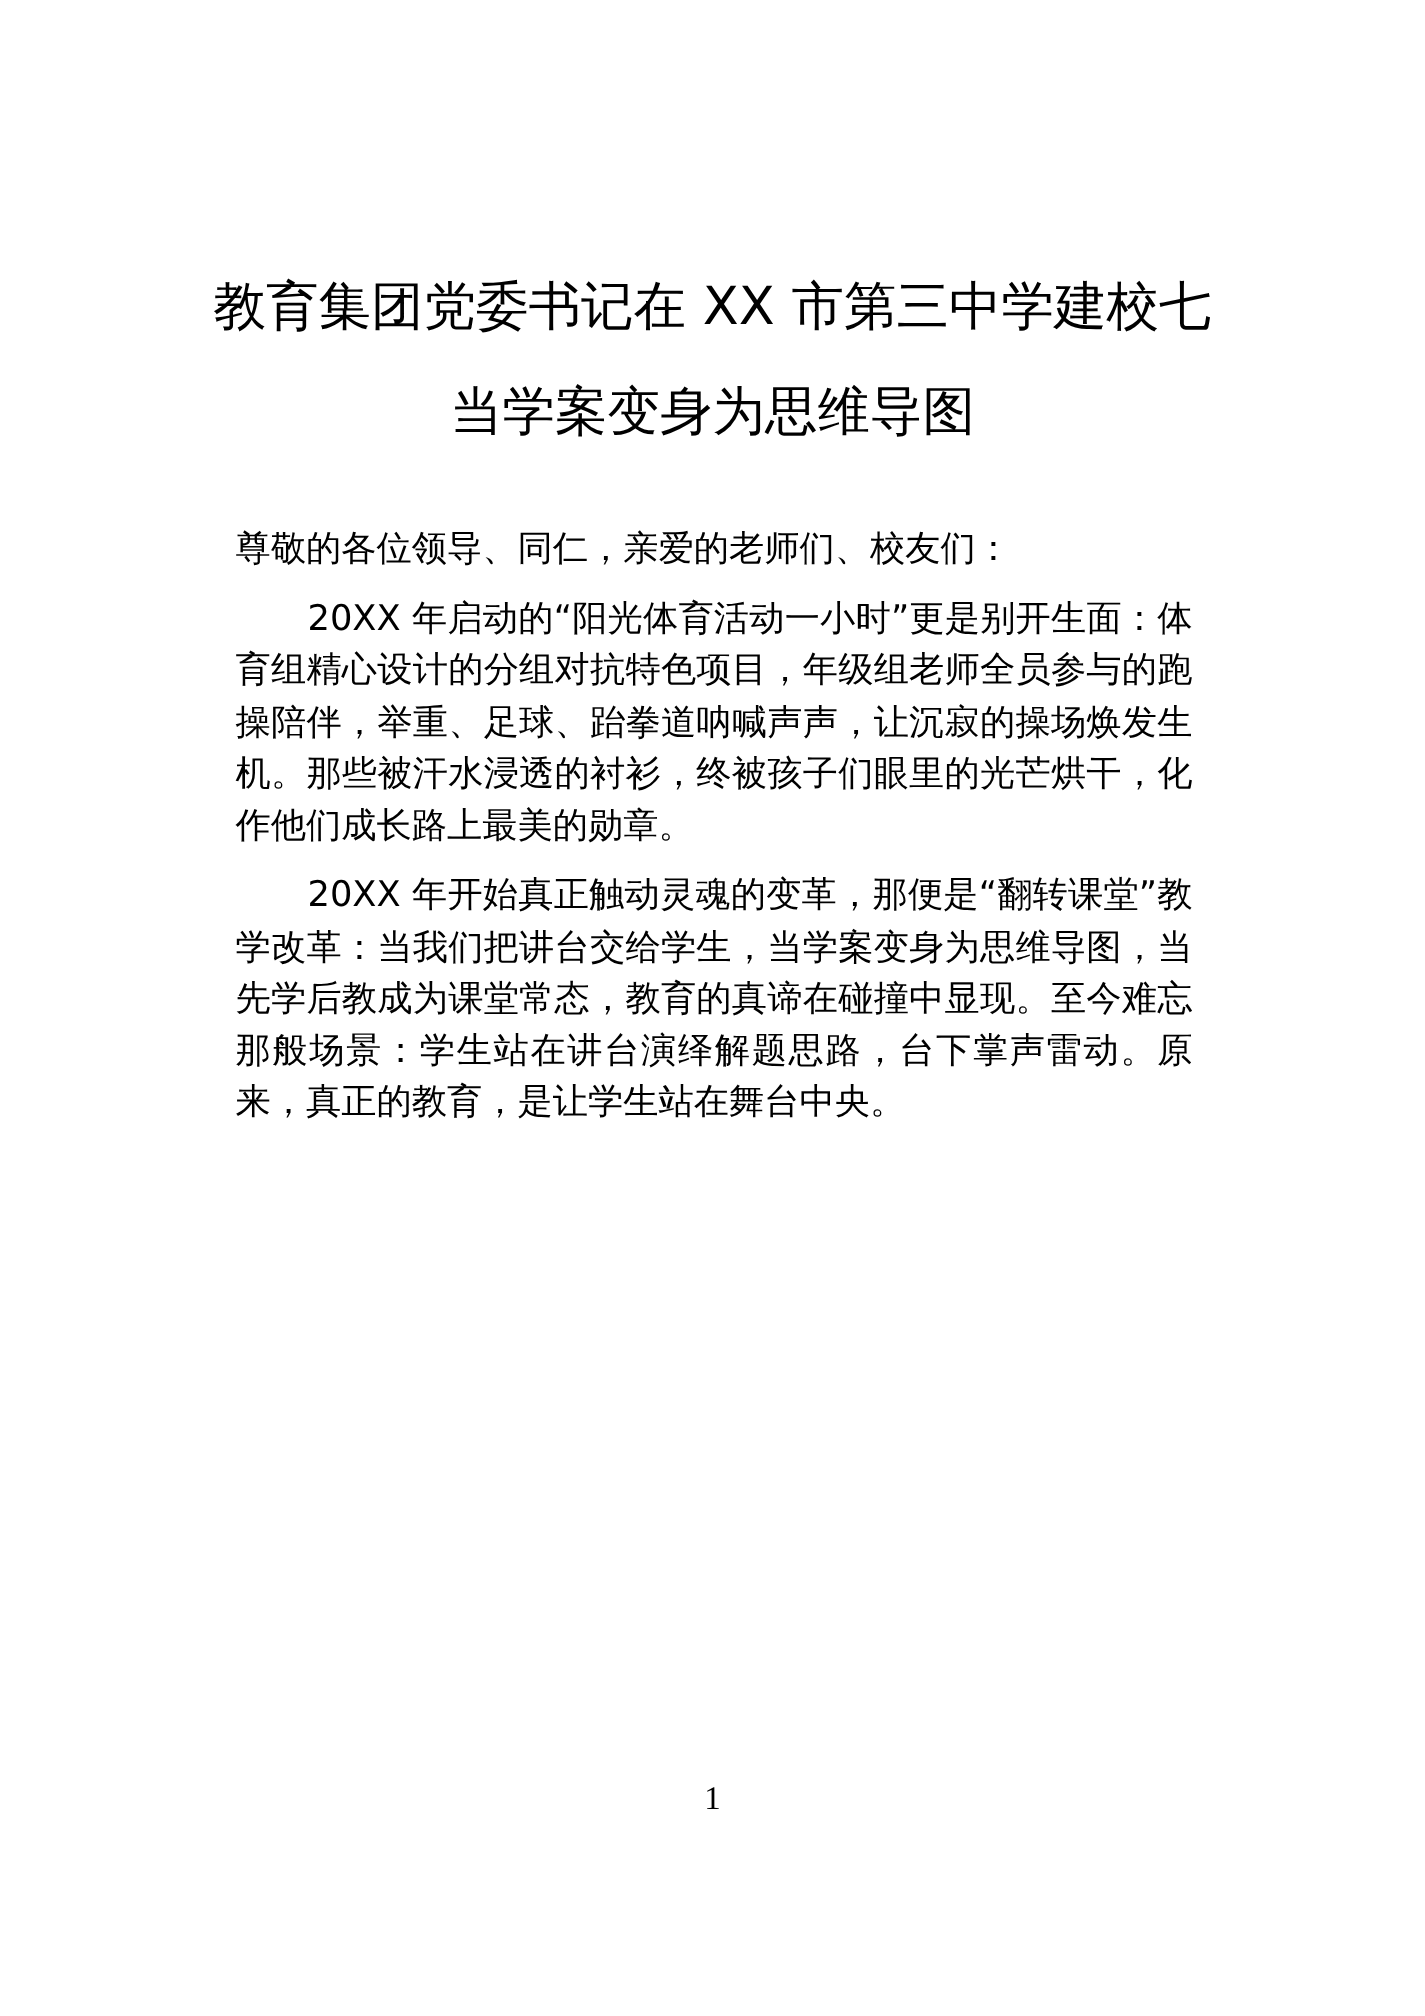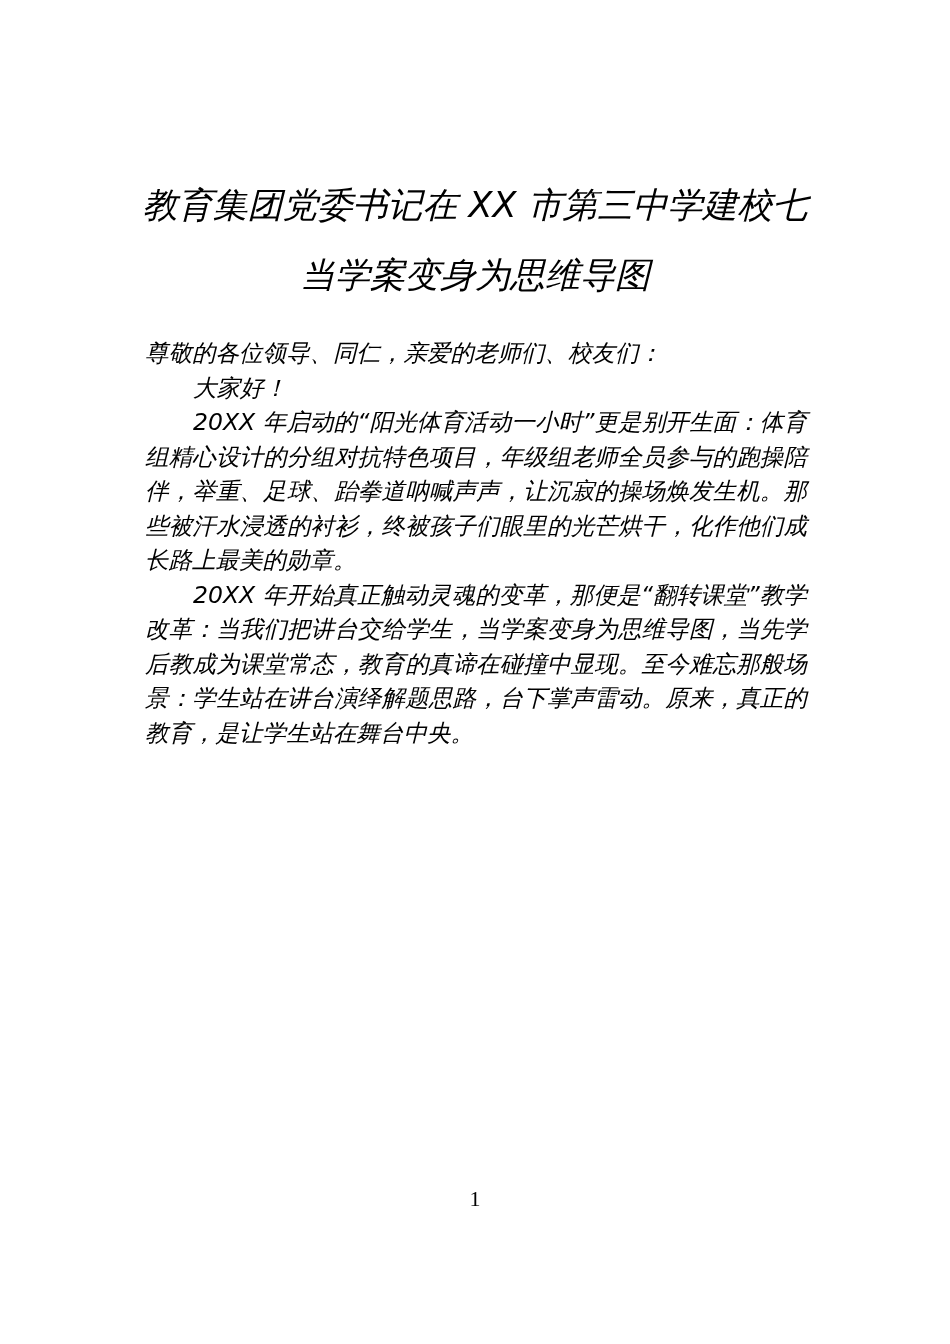--- a/index.html
+++ b/index.html
@@ -1,38 +1,37 @@
 <!DOCTYPE html>
 <html><head>
 <meta charset="utf-8">
 <style>
   html, body { margin: 0; padding: 0; background: #ffffff; }
   body { width: 950px; height: 1344px; position: relative; overflow: hidden;
          font-family: "DejaVu Sans", "Liberation Sans", sans-serif; color: #000; }
   .page { position: absolute; left: 0; top: 0; width: 950px; height: 1344px; background: #fff; }
   .title { position: absolute; left: 120px; width: 710px; top: 170px; text-align: center;
-           font-size: 35px; line-height: 70px; letter-spacing: 0px; font-style: italic; }
+           font-size: 35px; line-height: 70px; letter-spacing: 0px; }
   .title .line { display: block; white-space: nowrap; }
   .body { position: absolute; left: 145px; width: 662px; top: 336px;
           font-size: 23.5px; line-height: 34.5px; text-align: justify; }
-  .body p { margin: 0; font-style: italic; }
+  .body p { margin: 12px; }
   .body p.indent { text-indent: 48px; }
   .footer { position: absolute; top: 1186px; left: 0; width: 950px; text-align: center;
             font-family: "Liberation Serif", "DejaVu Serif", serif; font-size: 22px; }
 </style>
 </head>
 <body>
 
 <div class="page">
   <div class="title">
     <span class="line">教育集团党委书记在 XX 市第三中学建校七</span>
     <span class="line">当学案变身为思维导图</span>
   </div>
 
   <div class="body">
     <p>尊敬的各位领导、同仁，亲爱的老师们、校友们：</p>
-    <p class="indent">大家好！</p>
     <p class="indent">20XX 年启动的“阳光体育活动一小时”更是别开生面：体育组精心设计的分组对抗特色项目，年级组老师全员参与的跑操陪伴，举重、足球、跆拳道呐喊声声，让沉寂的操场焕发生机。那些被汗水浸透的衬衫，终被孩子们眼里的光芒烘干，化作他们成长路上最美的勋章。</p>
     <p class="indent">20XX 年开始真正触动灵魂的变革，那便是“翻转课堂”教学改革：当我们把讲台交给学生，当学案变身为思维导图，当先学后教成为课堂常态，教育的真谛在碰撞中显现。至今难忘那般场景：学生站在讲台演绎解题思路，台下掌声雷动。原来，真正的教育，是让学生站在舞台中央。</p>
   </div>
 
   <div class="footer">1</div>
 </div>
 
 </body></html>

